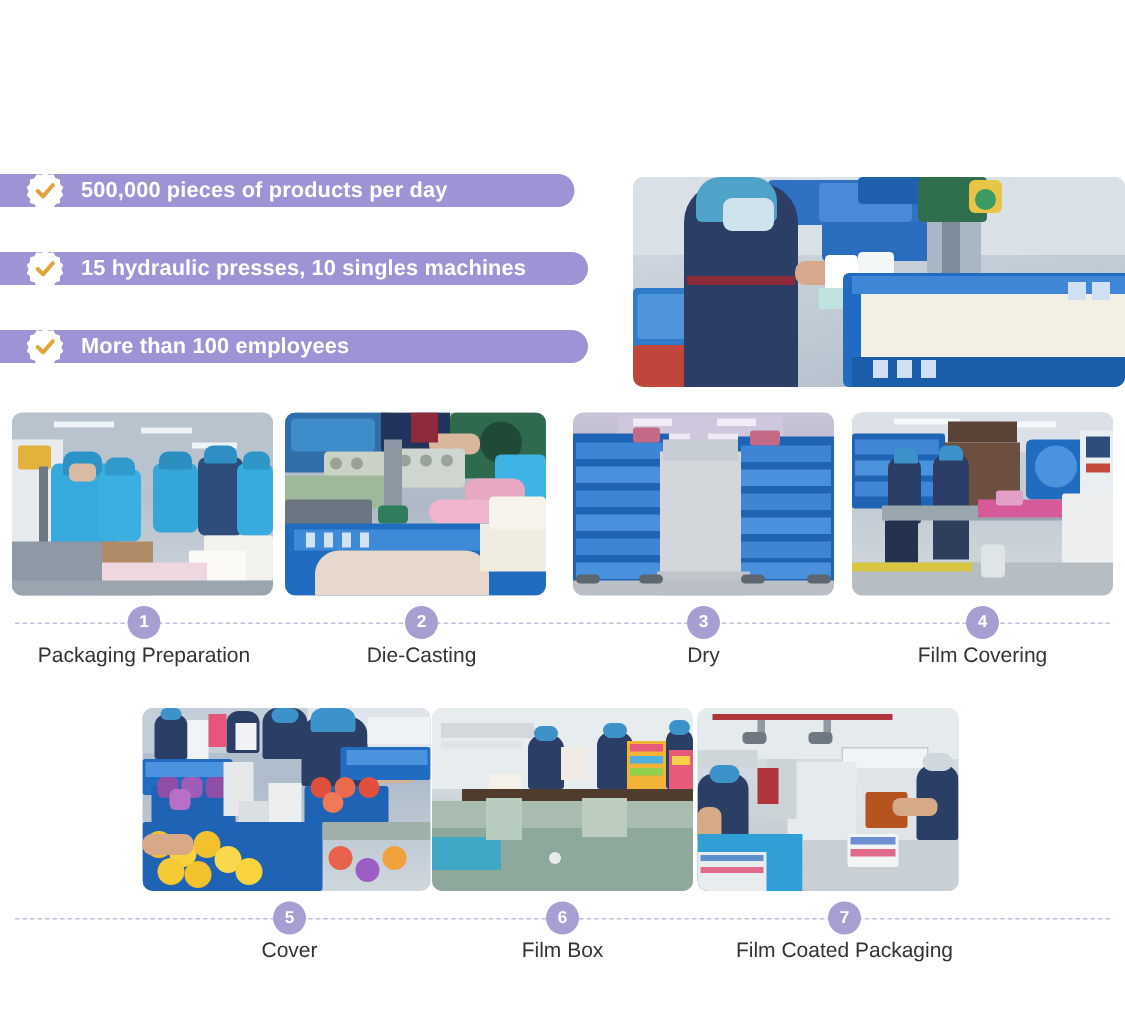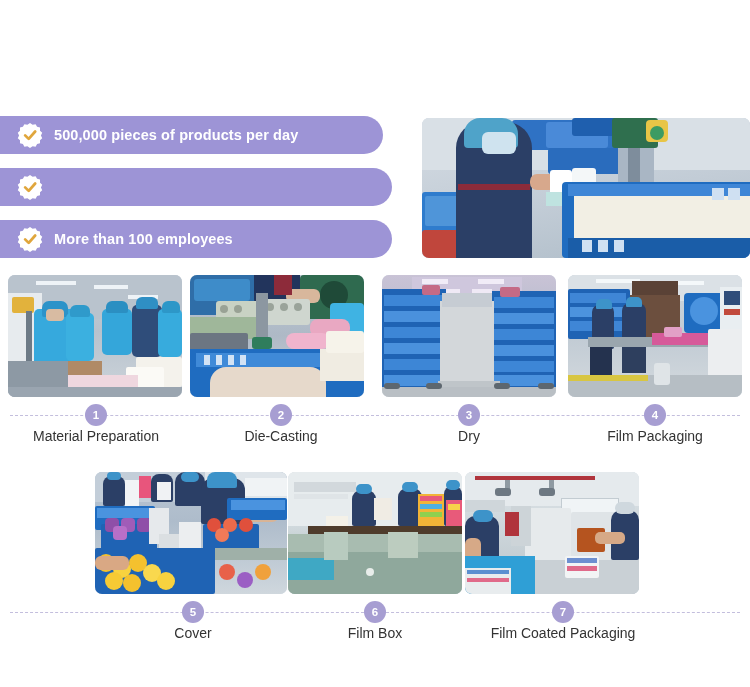--- a/index.html
+++ b/index.html
@@ -28,21 +28,21 @@
     text-shadow:0 1px 0 #8e85c6;
   }
   .subtitle{
     position:absolute;left:0;top:62px;width:750px;text-align:center;
     font-size:15px;color:#9a9a9a;letter-spacing:.2px;
   }
 
   
   .bars{position:absolute;left:0;top:116px;width:400px;height:140px;}
   .bar{
-    position:absolute;left:0;height:38px;
+    position:absolute;left:0;height:22px;
     background:#9d94d6;
     border-top-right-radius:19px;border-bottom-right-radius:19px;
     display:flex;align-items:center;
   }
   .bar.b1{top:0;width:383px;}
   .bar.b2{top:52px;width:392px;}
   .bar.b3{top:104px;width:392px;text-align:center;}
   .seal{
     width:26px;height:26px;margin-left:17px;margin-right:11px;flex:0 0 auto;
     position:relative;
@@ -104,20 +104,21 @@
       <span class="bar-label">500,000 pieces of products per day</span>
     </div>
 
     <div class="bar b2">
       <span class="seal">
         <svg viewBox="0 0 40 40">
           <path fill="#ffffff" d="M20 1.5 24 4.2 28.6 3.3 30.9 7.4 35.4 8.6 35.4 13.3 38.8 16.5 36.8 20.7 38.8 24.9 35.4 28.1 35.4 32.8 30.9 34 28.6 38.1 24 37.2 20 39.9 16 37.2 11.4 38.1 9.1 34 4.6 32.8 4.6 28.1 1.2 24.9 3.2 20.7 1.2 16.5 4.6 13.3 4.6 8.6 9.1 7.4 11.4 3.3 16 4.2 Z"></path>
           <path fill="none" stroke="#e0a63c" stroke-width="4.2" stroke-linecap="round" stroke-linejoin="round" d="M12.5 20.6 18 26 28 14.6"></path>
         </svg>
       </span>
+      <span class="bar-label">15 hydraulic presses, 10 singles machines</span>
     </div>
 
     <div class="bar b3">
       <span class="seal">
         <svg viewBox="0 0 40 40">
           <path fill="#ffffff" d="M20 1.5 24 4.2 28.6 3.3 30.9 7.4 35.4 8.6 35.4 13.3 38.8 16.5 36.8 20.7 38.8 24.9 35.4 28.1 35.4 32.8 30.9 34 28.6 38.1 24 37.2 20 39.9 16 37.2 11.4 38.1 9.1 34 4.6 32.8 4.6 28.1 1.2 24.9 3.2 20.7 1.2 16.5 4.6 13.3 4.6 8.6 9.1 7.4 11.4 3.3 16 4.2 Z"></path>
           <path fill="none" stroke="#e0a63c" stroke-width="4.2" stroke-linecap="round" stroke-linejoin="round" d="M12.5 20.6 18 26 28 14.6"></path>
         </svg>
       </span>
       <span class="bar-label">More than 100 employees</span>
@@ -388,30 +389,30 @@
     <i style="left:70px;top:88px;width:104px;height:34px;background:#c9d0d5;"></i>
     <i style="left:100px;top:84px;width:34px;height:22px;background:#f2f4f5;border-radius:2px;"></i>
     <i style="left:102px;top:86px;width:30px;height:5px;background:#6d8fd0;"></i>
     <i style="left:102px;top:94px;width:30px;height:5px;background:#e06a8a;"></i>
   </div>
 
   <div class="strip strip1">
     <span class="line"></span>
 
     <span class="num" style="left:96px;">1</span>
-    <span class="cap" style="left:96px;">Material Preparation</span>
+    <span class="cap" style="left:96px;">Packaging Preparation</span>
 
     <span class="num" style="left:281px;">2</span>
     <span class="cap" style="left:281px;">Die-Casting</span>
 
     <span class="num" style="left:469px;">3</span>
     <span class="cap" style="left:469px;">Dry</span>
 
     <span class="num" style="left:655px;">4</span>
-    <span class="cap" style="left:655px;">Film Packaging</span>
+    <span class="cap" style="left:655px;">Film Covering</span>
   </div>
 
   <div class="strip strip2">
     <span class="line"></span>
 
     <span class="num" style="left:193px;">5</span>
     <span class="cap" style="left:193px;">Cover</span>
 
     <span class="num" style="left:375px;">6</span>
     <span class="cap" style="left:375px;">Film Box</span>

